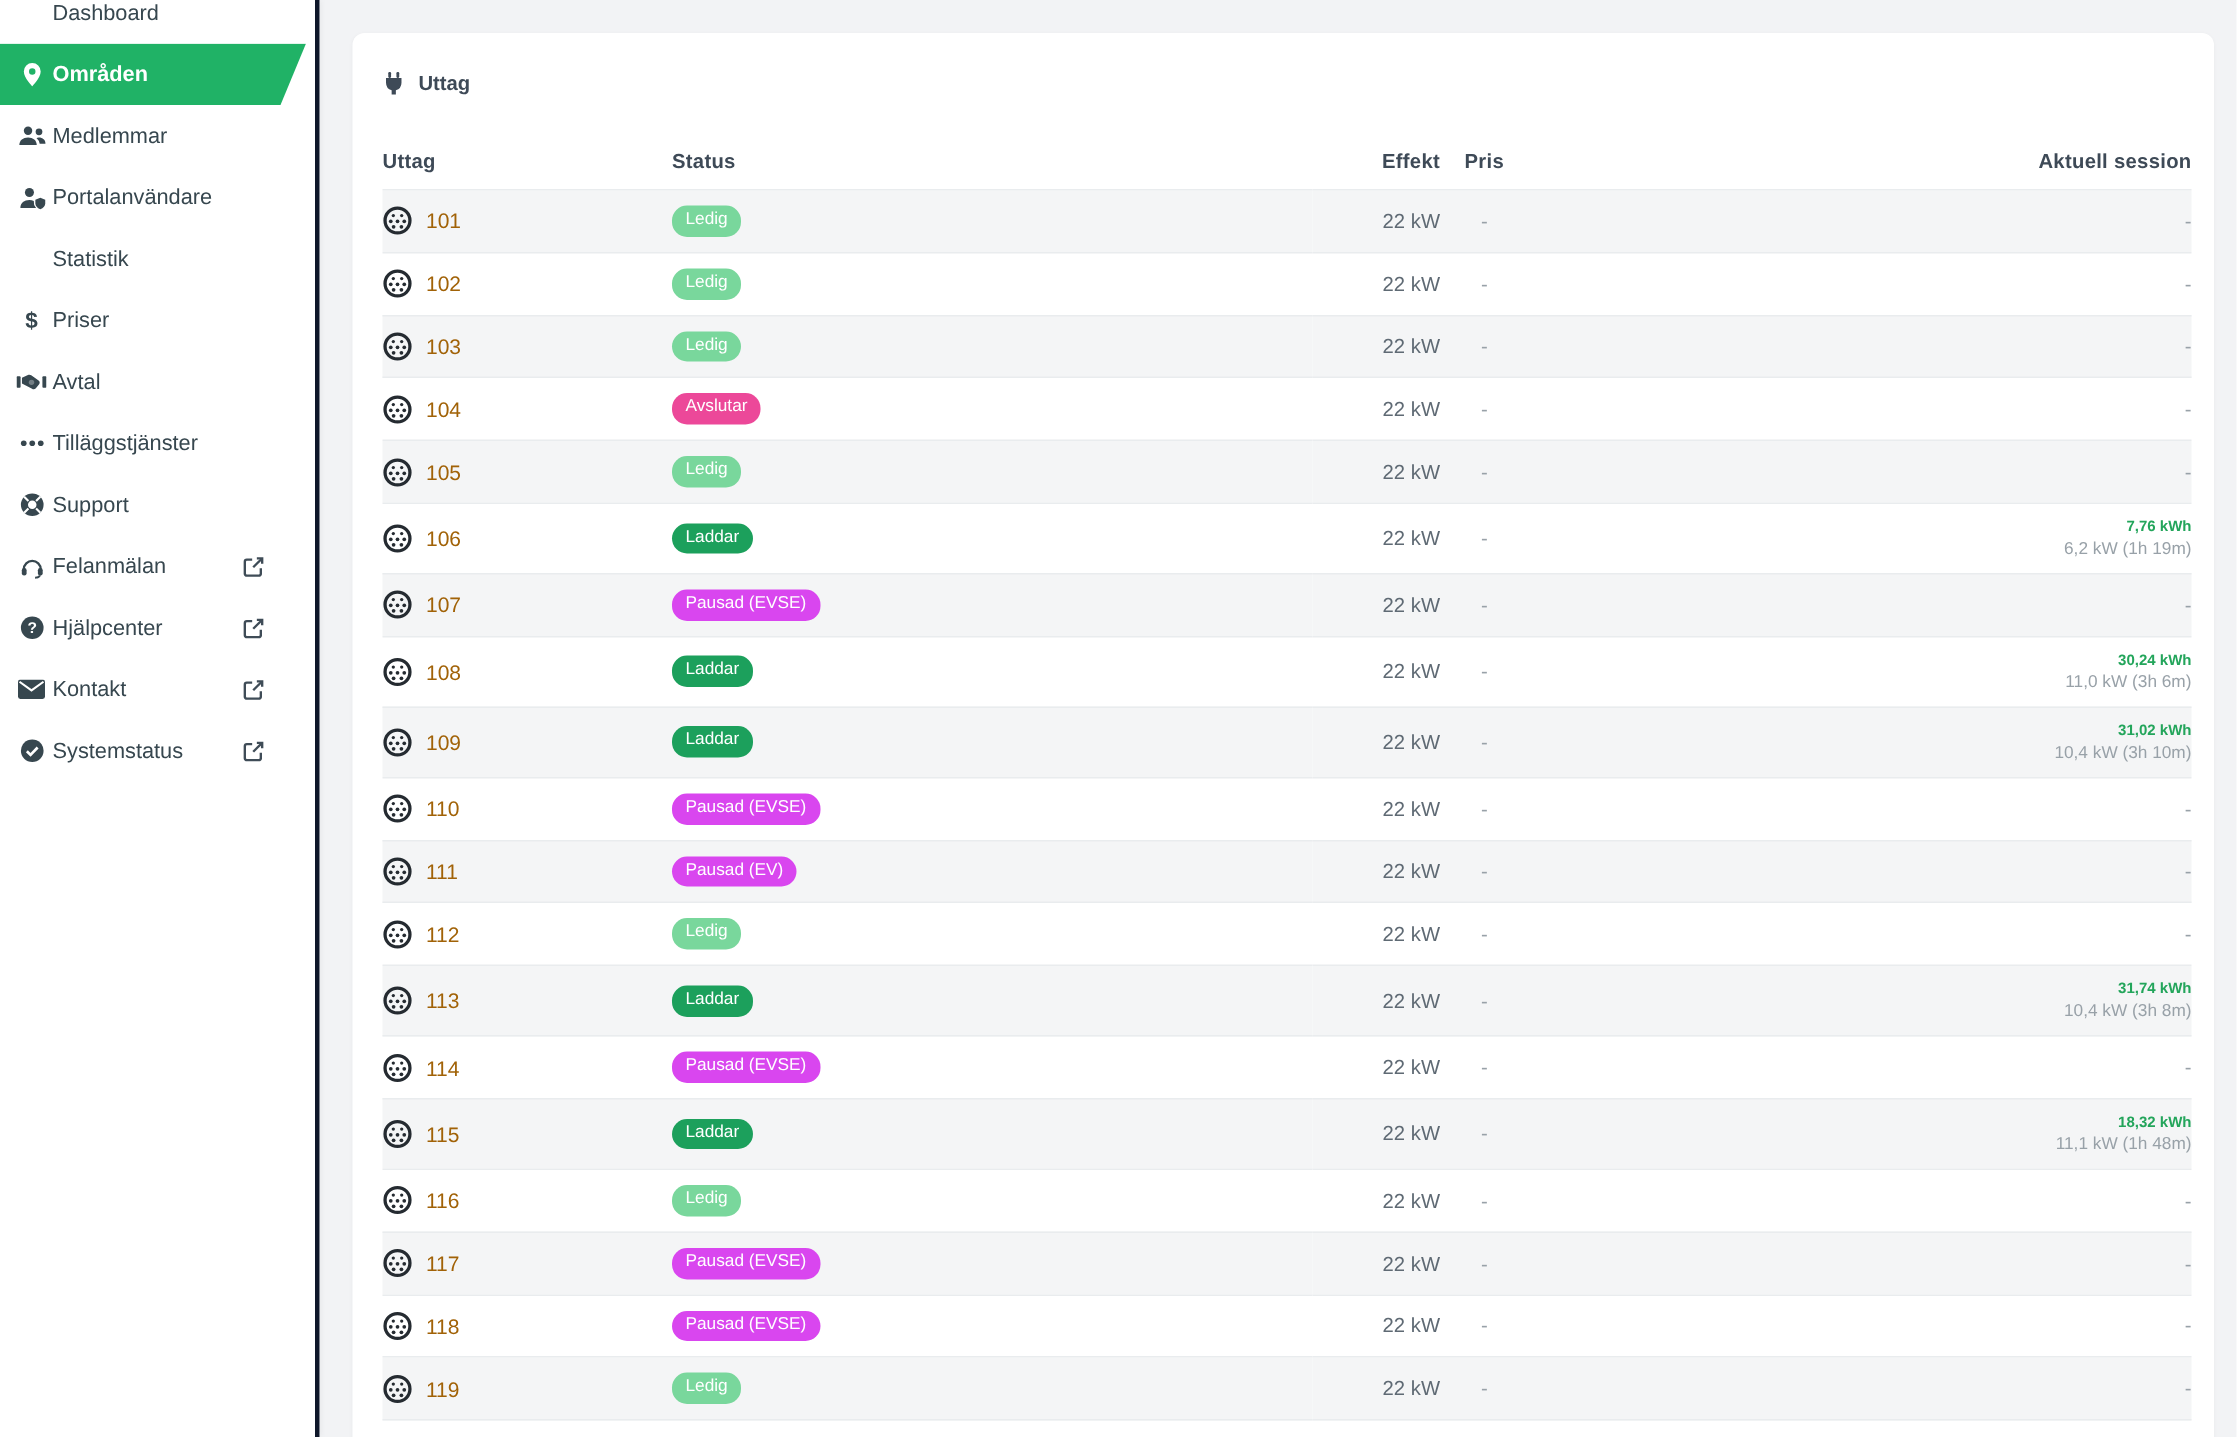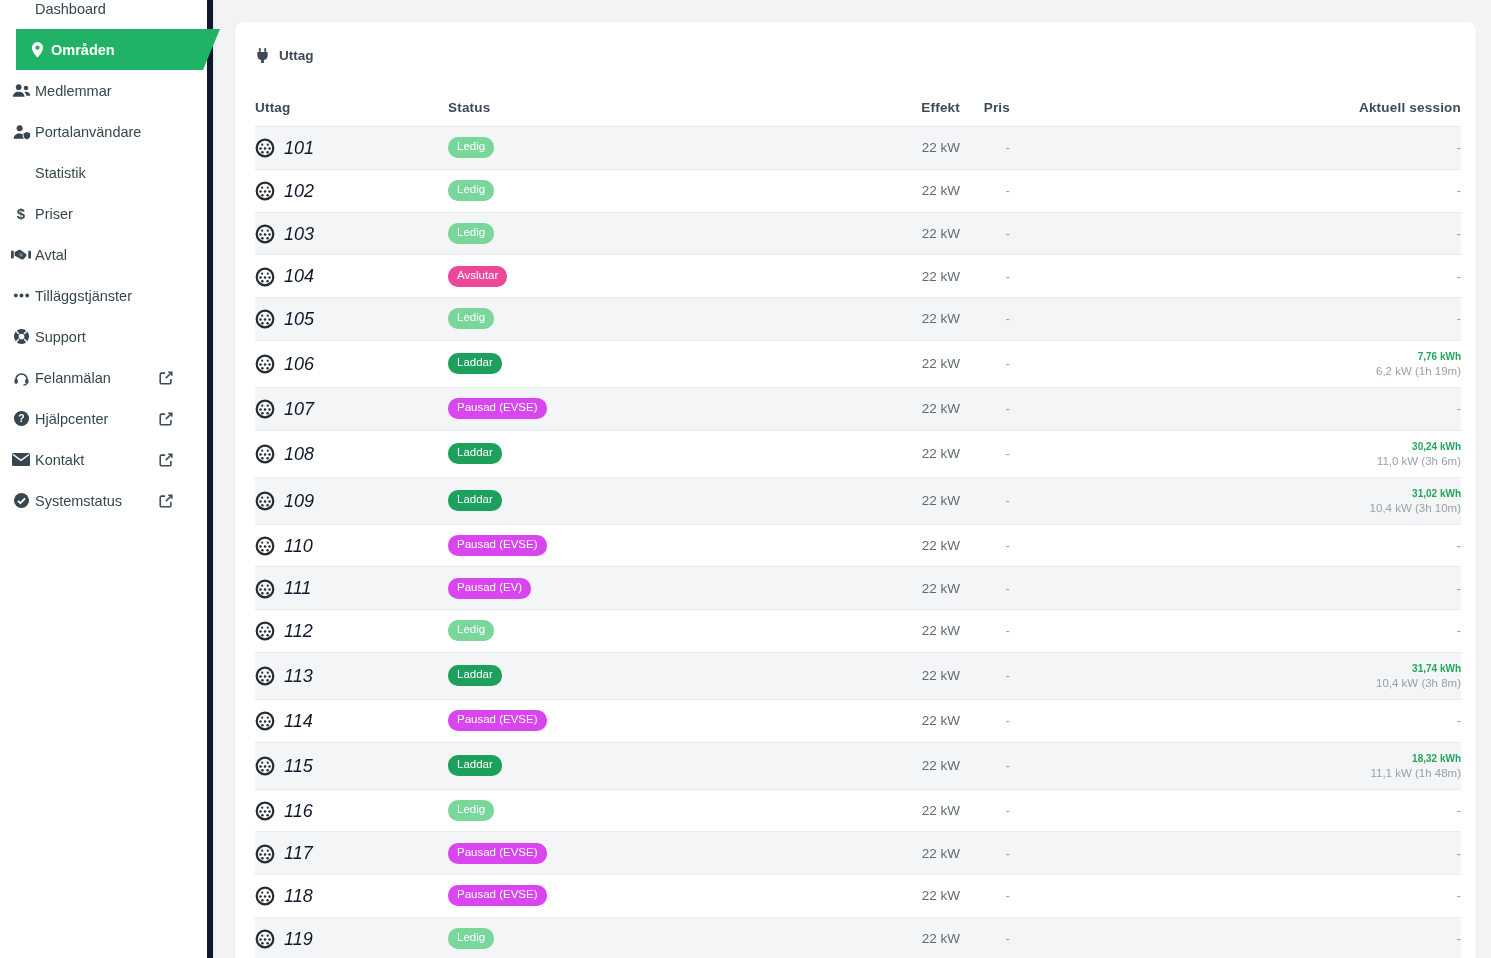--- a/index.html
+++ b/index.html
@@ -6,21 +6,21 @@
   html,body { width:1491px; height:958px; overflow:hidden; }
   body {
     font-family: "Liberation Sans", sans-serif;
     background:#f2f3f5;
     color:#37474f;
   }
   
   .sidebar {
     position:fixed; left:0; top:0; width:213px; height:100%;
     background:#fff;
-    border-right:6px solid #0f172a;
+    border-right:3px solid #0f172a;
     box-shadow:1px 0 4px rgba(0,0,0,.05);
     z-index:2;
   }
   .nav { margin-top:-12px; }
   .side-item {
     display:flex; align-items:center;
     height:41px;
     font-size:14.5px;
     color:#37474f;
     cursor:pointer;
@@ -30,21 +30,20 @@
     width:22px; margin-left:10px; margin-right:3px;
     display:flex; justify-content:center; align-items:center;
     color:#37474f; flex:none;
   }
   .side-item .lbl { margin-left:0; }
   .side-item.active {
     width:204px;
     background:#20b266;
     color:#fff; font-weight:bold;
     clip-path:polygon(0 0,100% 0,calc(100% - 17px) 100%,0 100%);
-    margin-left:16px;
   }
   .side-item.active .ico { color:#fff; }
   .side-item .ext {
     margin-left:auto; margin-right:33px;
     color:#3f4c57; display:flex; align-items:center;
   }
   
   .main { margin-left:213px; padding:22px 15px 0 22px; }
   .card {
     background:#fff; border-radius:8px;
@@ -63,26 +62,26 @@
   th {
     text-align:left; font-size:13.5px; font-weight:bold;
     color:#3e4a57; padding:0 0 11px 0; letter-spacing:.2px;
   }
   col.c-uttag   { width:193px; }
   col.c-status  { width:auto;  }
   col.c-effekt  { width:85px;  }
   col.c-pris    { width:50px;  }
   col.c-session { width:451px; }
   th.r, td.r { text-align:right; }
-  th.pl, td.pl { text-align:right; padding-left:9px; }
+  th.pl, td.pl { text-align:center; padding-left:9px; }
   tbody tr { border-top:1px solid #e9ecee; }
   tbody tr:last-child { border-bottom:1px solid #e9ecee; }
   tbody tr:nth-child(odd) { background:#f4f5f6; }
   td { padding:10px 0; vertical-align:middle; font-size:13.5px; color:#5f6a74; }
-  td.uttag { color:#0f172a; font-size:18px;font-style:italic; }
+  td.uttag { color:#a16207; font-size:14px; }
   td.uttag svg { vertical-align:middle; margin-right:9px; }
   td.uttag .num { vertical-align:middle; }
   td.pris, .dash { color:#98a1a8; }
   .badge {
     display:inline-block; color:#fff; font-size:11.5px;
     padding:3px 9px 4px; border-radius:10px; line-height:1.2;
   }
   .badge-ledig    { background:#79d79c; }
   .badge-laddar   { background:#1ca05c; }
   .badge-pausad   { background:#d946ef; }

